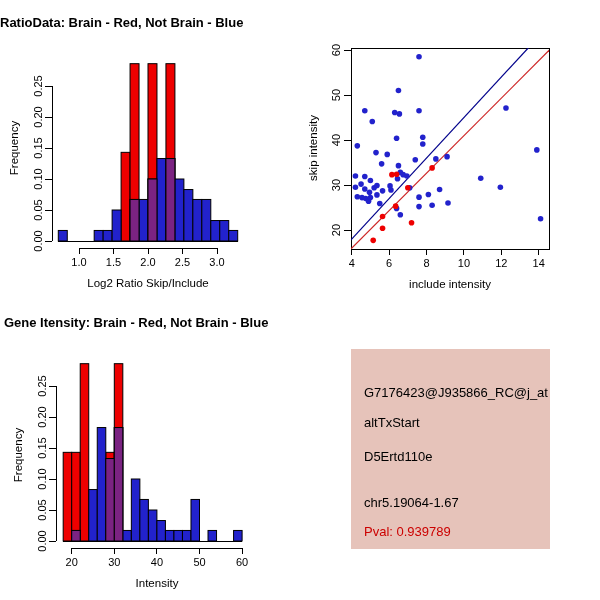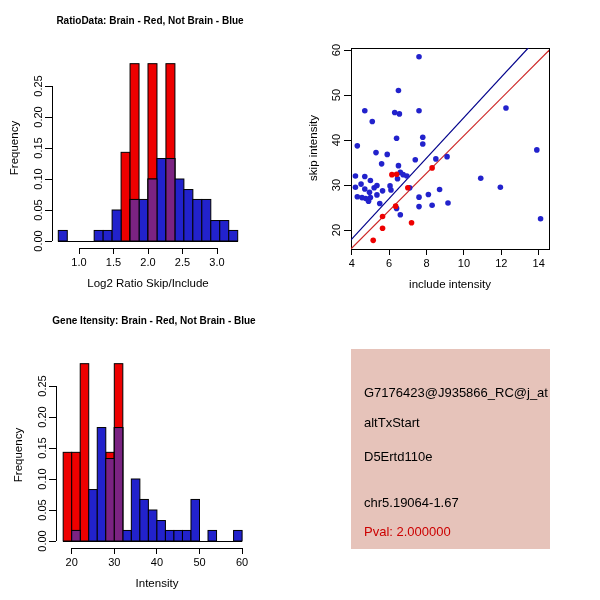--- a/index.html
+++ b/index.html
@@ -4,22 +4,22 @@
 <style>
   html,body{margin:0;padding:0;background:#ffffff;}
   #screen{position:relative;width:600px;height:600px;background:#ffffff;overflow:hidden;
           font-family:"Liberation Sans",sans-serif;}
   .panel{position:absolute;width:300px;height:300px;}
   #panel-tl{left:0;top:0;}
   #panel-tr{left:300px;top:0;}
   #panel-bl{left:4px;top:300px;}
   #panel-br{left:300px;top:300px;}
   .panel svg{position:absolute;left:0;top:0;}
-  .panel-title{position:absolute;top:15px;left:0;width:100%;text-align:center;
-               font-weight:bold;font-size:10px;color:#000;white-space:nowrap;}
+  .panel-title{position:absolute;top:15px;left:0;width:100%;
+               font-weight:bold;font-size:13px;color:#000;white-space:nowrap;}
   svg text{font-family:"Liberation Sans",sans-serif;}
   .tick{font-size:11px;fill:#000;}
   .axlabel{font-size:11.5px;fill:#000;}
   .infobox{position:absolute;left:51px;top:49px;width:199px;height:200px;}
   .info-line{position:absolute;left:13px;font-size:13px;color:#000;white-space:nowrap;}
 </style>
 </head>
 <body>
 
 <div id="screen" style="background: rgb(255, 255, 255);">
@@ -243,17 +243,17 @@
       <text class="axlabel" x="18" y="155" text-anchor="middle" transform="rotate(-90 18 155)">Frequency</text>
     </svg>
   </div>
 
   <div class="panel" id="panel-br">
     <div class="infobox" id="info-box" style="background: rgb(230, 195, 186);">
       <div class="info-line" style="top:36px">G7176423@J935866_RC@j_at</div>
       <div class="info-line" style="top:66px">altTxStart</div>
       <div class="info-line" style="top:100px">D5Ertd110e</div>
       <div class="info-line" style="top:146px">chr5.19064-1.67</div>
-      <div class="info-line" id="pval-line" style="top: 175px; color: rgb(204, 0, 0);">Pval: 2.000000</div>
+      <div class="info-line" id="pval-line" style="top: 175px; color: rgb(204, 0, 0);">Pval: 0.939789</div>
     </div>
   </div>
 
 </div>
 
 </body></html>

